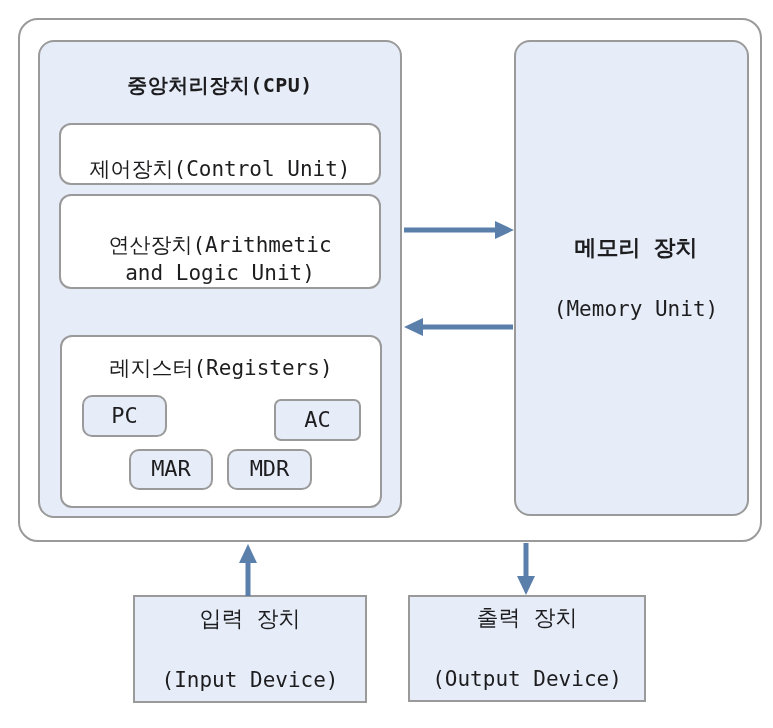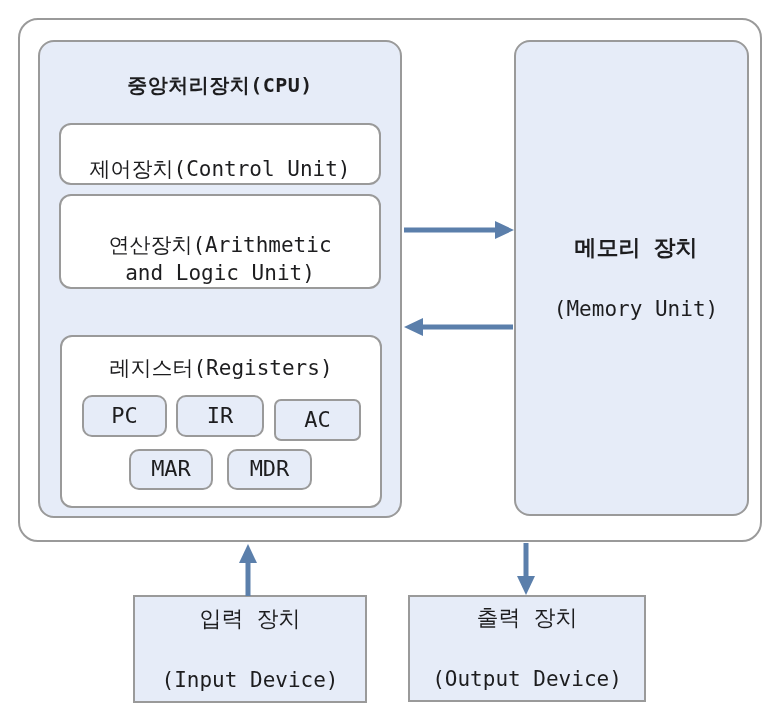--- a/index.html
+++ b/index.html
@@ -109,23 +109,20 @@
     <div class="inner-box alu-box">
       <span>연산장치(Arithmetic</span>
       <span>and Logic Unit)</span>
     </div>
 
     <div class="inner-box registers-box">
       <div class="reg-title">레지스터(Registers)</div>
       <div class="pill pill-pc">
           <span>PC</span>
         </div>
-      <div class="pill pill-ir">
-          <span>IR</span>
-        </div>
       <div class="pill pill-ac">
           <span>AC</span>
         </div>
       <div class="pill pill-mar">
           <span>MAR</span>
         </div>
       <div class="pill pill-mdr">
           <span>MDR</span>
         </div>
     </div>

